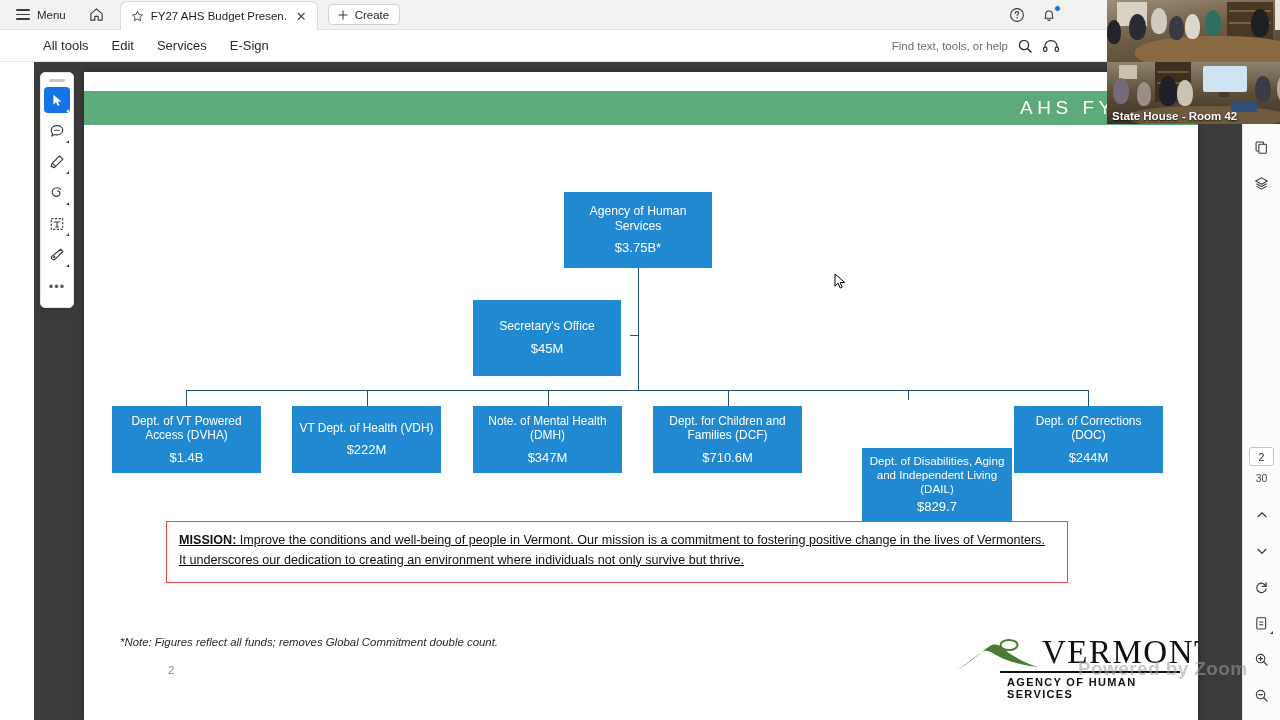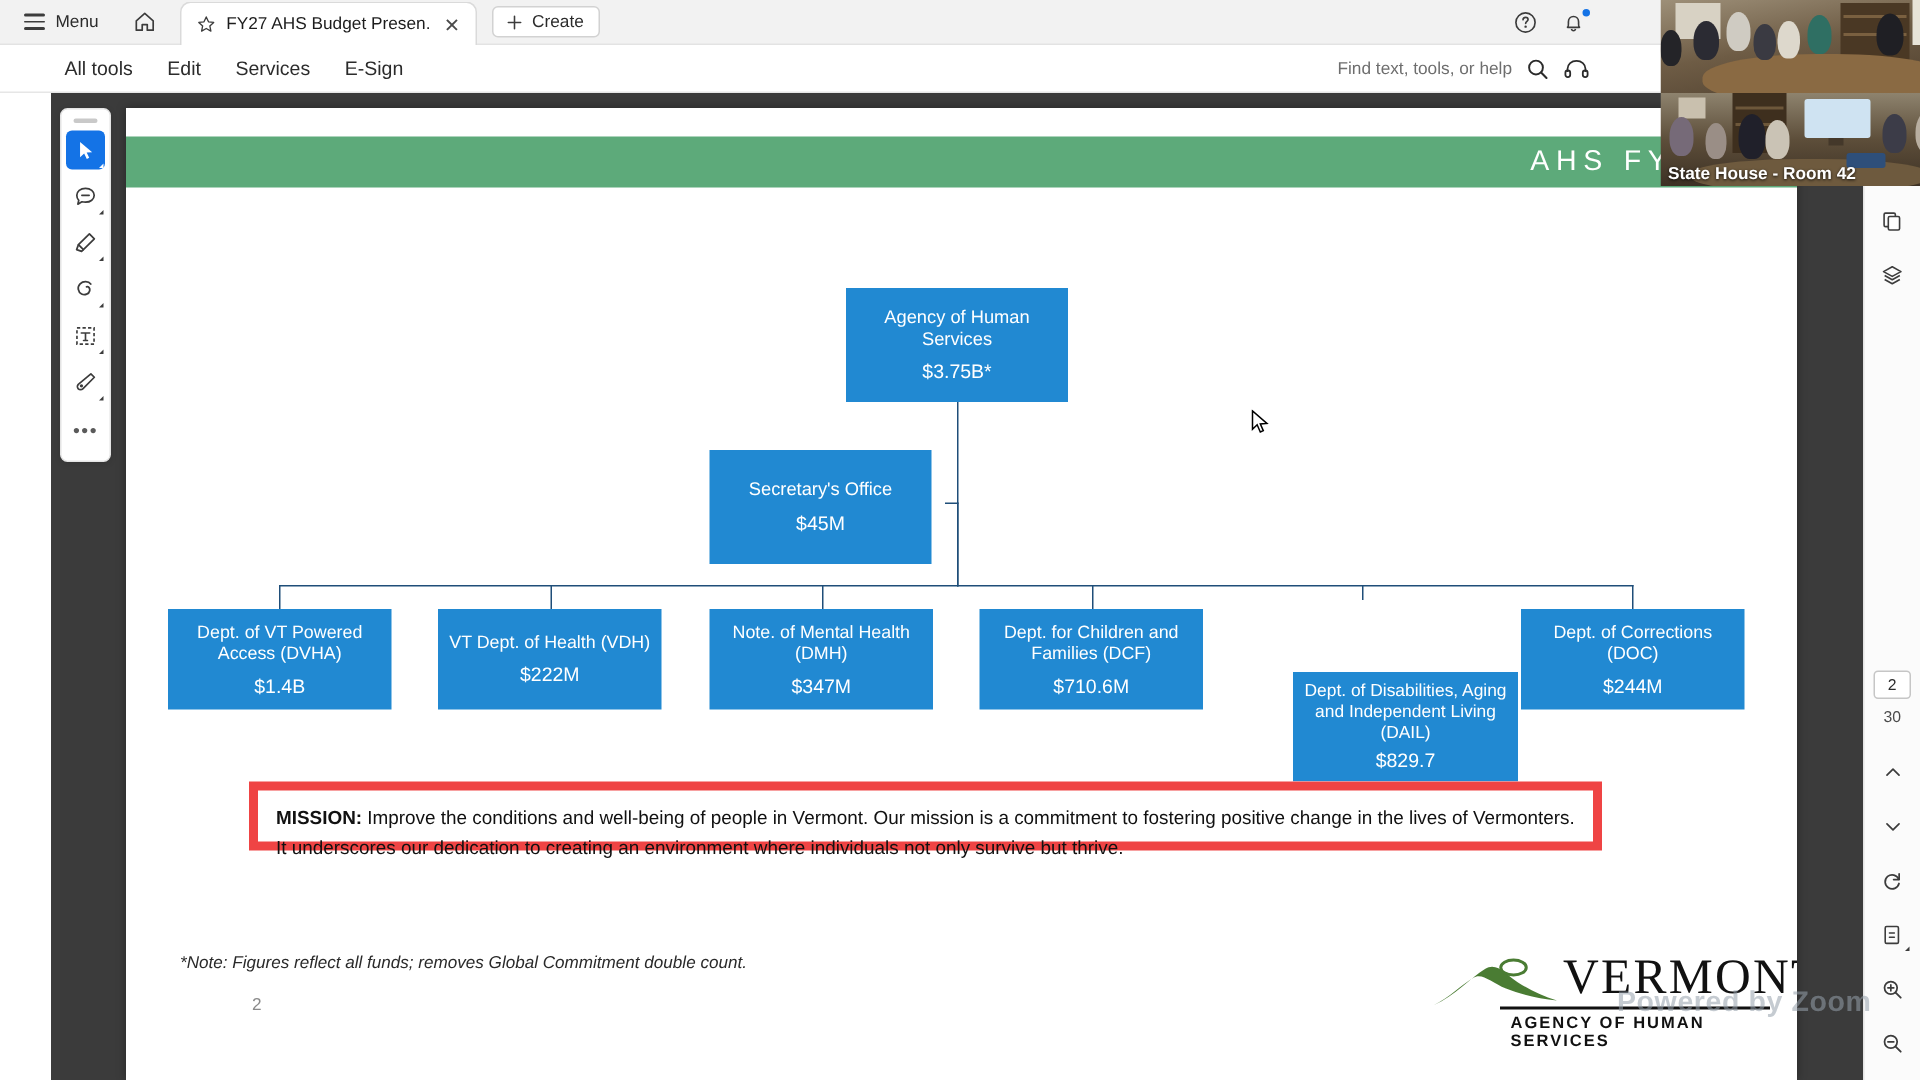--- a/index.html
+++ b/index.html
@@ -133,23 +133,24 @@
 
   .ln { position: absolute; background: #1f4e79; }
   .ln.v { width: 1px; }
   .ln.h { height: 1px; }
 
   
   .cursor { position: absolute; left: 834px; top: 273px; width: 12px; height: 18px; pointer-events: none; z-index: 40; }
 
   
   .mission {
-    position: absolute; left: 82px; top: 449px; width: 902px; height: 46px;
-    border: 6px solid #ef4444; background: #ffffff;
+    position: absolute; left: 82px; top: 449px; width: 902px; height: 62px;
+    border: 1px solid #ef4444; background: #ffffff;
     padding: 9px 12px 0 12px;
+    text-decoration: underline;
   }
   .mission p { font-size: 12.6px; color: #111111; line-height: 1.58; }
   .mission b { font-weight: bold; }
 
   .note {
     position: absolute; left: 36px; top: 564px;
     font-size: 11.4px; font-style: italic; color: #2a2a2a; white-space: nowrap;
   }
   .pagenum { position: absolute; left: 84px; top: 592px; font-size: 11.5px; color: #8a8a8a; }
 

